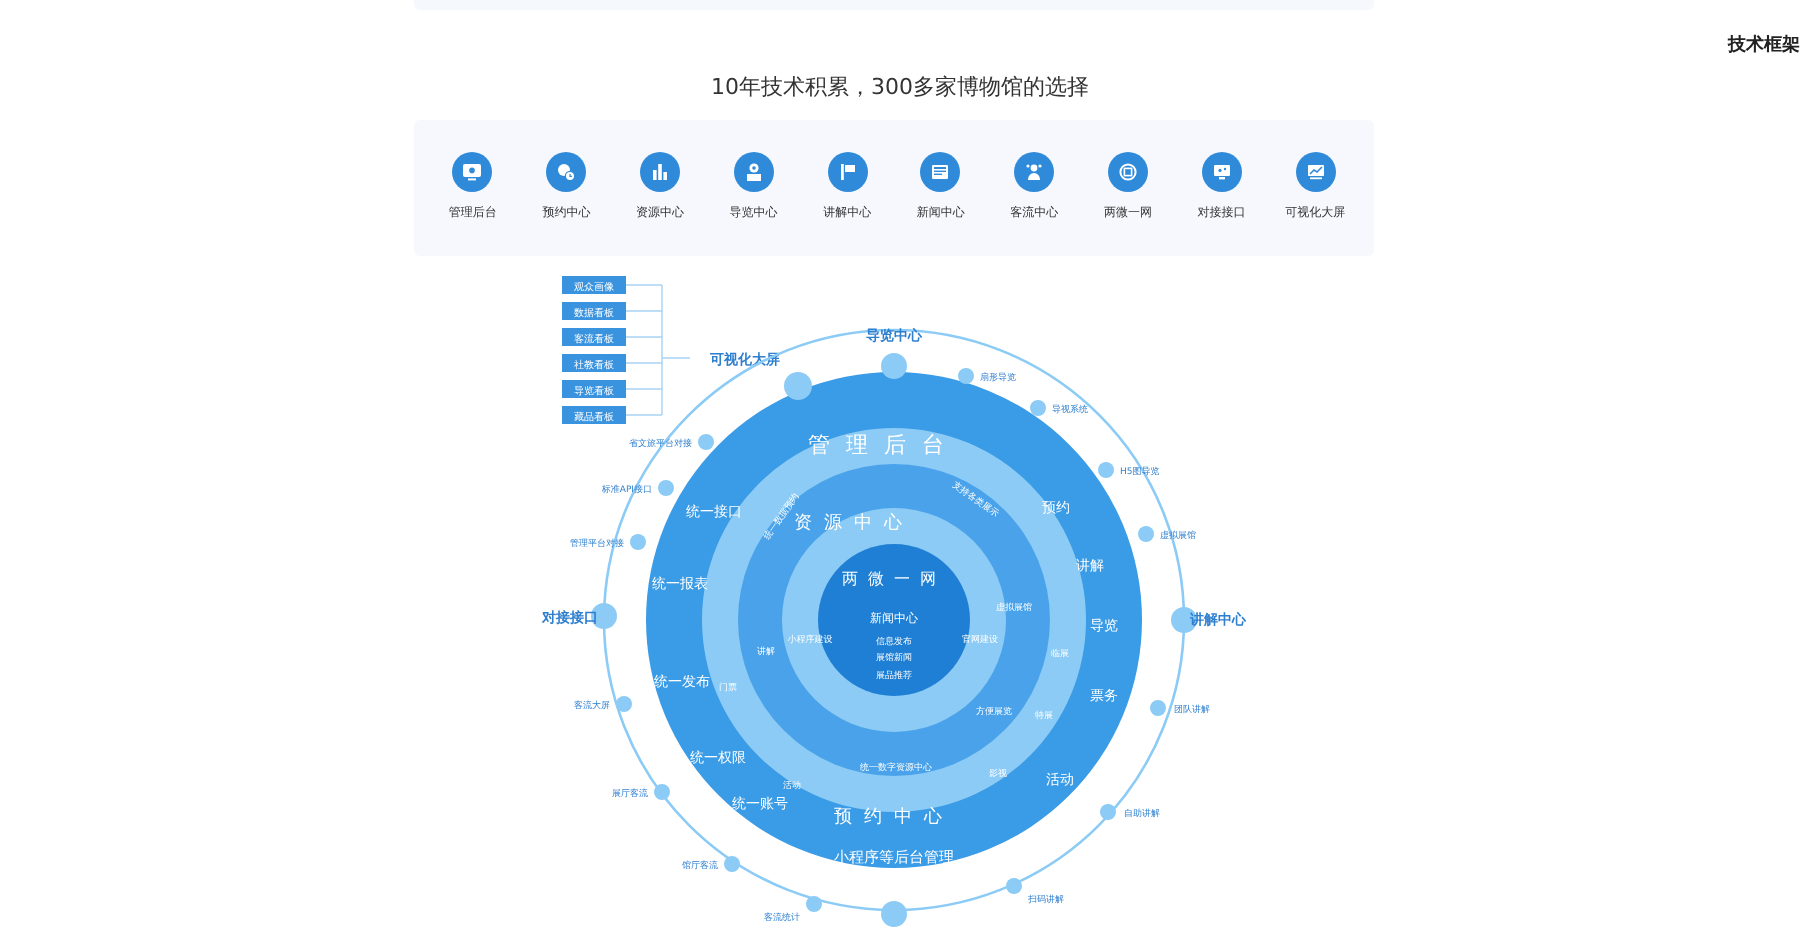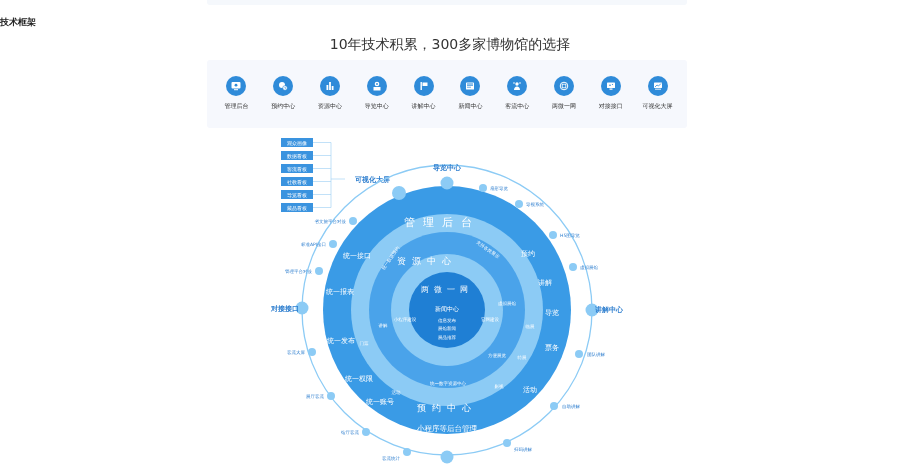--- a/index.html
+++ b/index.html
@@ -1,20 +1,20 @@
 <!DOCTYPE html>
 <html><head>
 <meta charset="utf-8">
 <style>
   * { margin: 0; padding: 0; box-sizing: border-box; }
   html, body { width: 900px; height: 476px; background: #ffffff; overflow: hidden; }
   body { font-family: "DejaVu Sans", "Liberation Sans", sans-serif; color: #333; position: relative; }
   .topbar { position: absolute; left: 207px; top: 0; width: 480px; height: 5px; background: #f5f8fc; border-radius: 0 0 3px 3px; }
-  .title { position: absolute; left: 0; width: 900px; top: 16px; text-align: left; font-size: 9px; font-weight: bold; color: #222; }
-  .subtitle { position: absolute; left: 0; width: 900px; top: 36px; text-align: center; font-size: 14px; color: #333; }
+  .title { position: absolute; left: 0; width: 900px; top: 16px; text-align: right; font-size: 9px; font-weight: bold; color: #222; }
+  .subtitle { position: absolute; left: 0; width: 900px; top: 36px; text-align: center; font-size: 11px; color: #333; }
   .iconbar { position: absolute; left: 207px; top: 60px; width: 480px; height: 68px; background: #f6f8fd; border-radius: 3px; display: flex; justify-content: space-around; padding: 0 6px; }
   .ib-item { display: flex; flex-direction: column; align-items: center; width: 48px; padding-top: 16px; cursor: pointer; }
   .ib-circle { width: 20px; height: 20px; border-radius: 50%; background: #2f8bd9; display: flex; align-items: center; justify-content: center; }
   .ib-circle svg { width: 12px; height: 12px; }
   .ib-label { margin-top: 6px; font-size: 6px; color: #333; white-space: nowrap; }
   .diagram { position: absolute; left: 0; top: 0; width: 900px; height: 476px; }
   .diagram text { font-family: "DejaVu Sans", "Liberation Sans", sans-serif; }
 </style>
 </head>
 <body>

